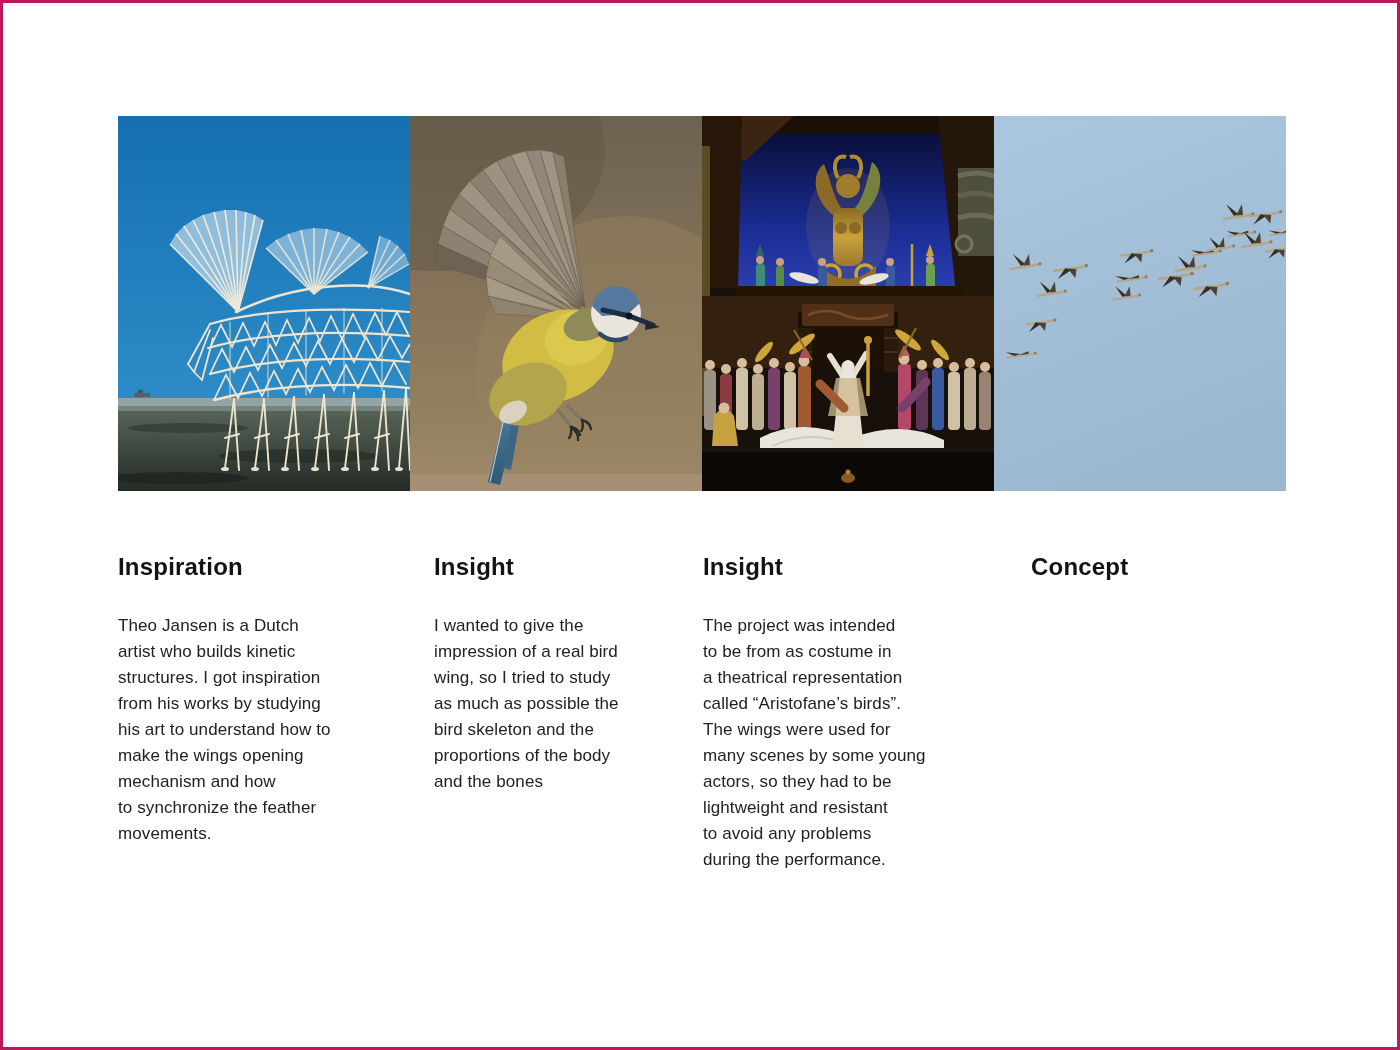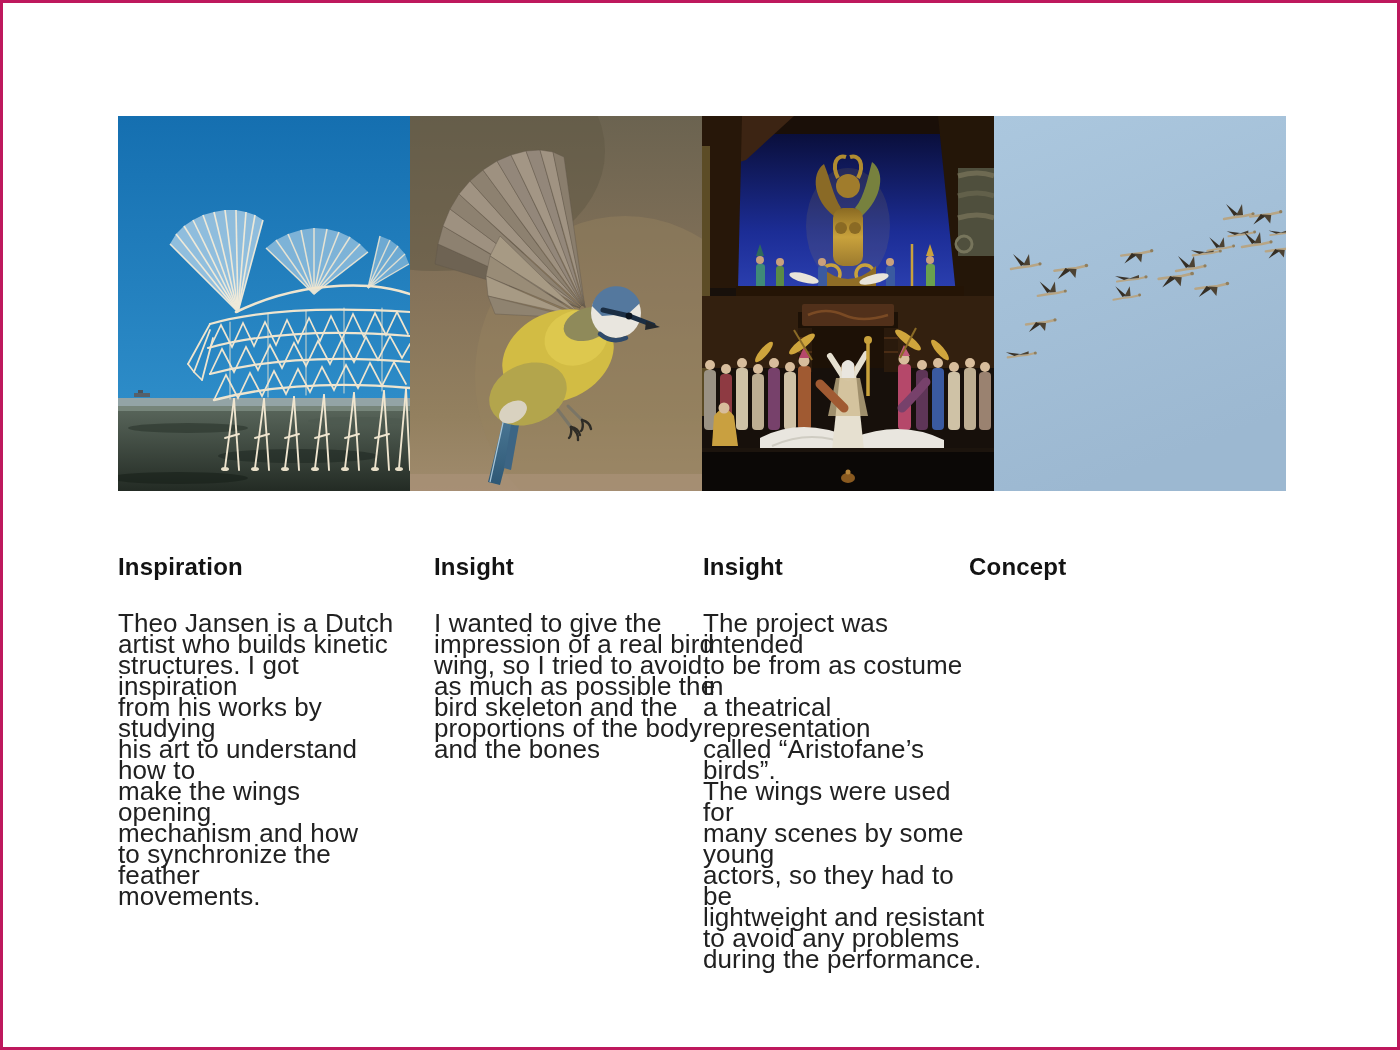--- a/index.html
+++ b/index.html
@@ -24,25 +24,25 @@
   .col{
     position:absolute;top:549px;width:282px;
   }
   .col h2{
     margin:0 0 31px 0;
     font-size:24px;line-height:30px;font-weight:700;
     color:#131313;letter-spacing:.2px;
   }
   .col p{
     margin:0;
-    font-size:26px;line-height:21px;font-weight:400;
+    font-size:17px;line-height:26px;font-weight:400;
     color:#212121;letter-spacing:.1px;
     white-space:pre-line;
   }
-  .c1{left:115px;} .c2{left:431px;} .c3{left:700px;} .c4{left:966px;}
+  .c1{left:115px;} .c2{left:431px;} .c3{left:700px;} .c4{left:1028px;}
 </style>
 </head>
 <body>
 
 <div class="page">
 
   <div class="strip">
 
     <figure class="panel">
       <svg width="292" height="375" viewBox="0 0 292 375" xmlns="http://www.w3.org/2000/svg">
@@ -450,21 +450,21 @@
 make the wings opening
 mechanism and how
 to synchronize the feather
 movements.</p>
   </section>
 
   <section class="col c2">
     <h2>Insight</h2>
     <p>I wanted to give the
 impression of a real bird
-wing, so I tried to avoid
+wing, so I tried to study
 as much as possible the
 bird skeleton and the
 proportions of the body
 and the bones</p>
   </section>
 
   <section class="col c3">
     <h2>Insight</h2>
     <p>The project was intended
 to be from as costume in

